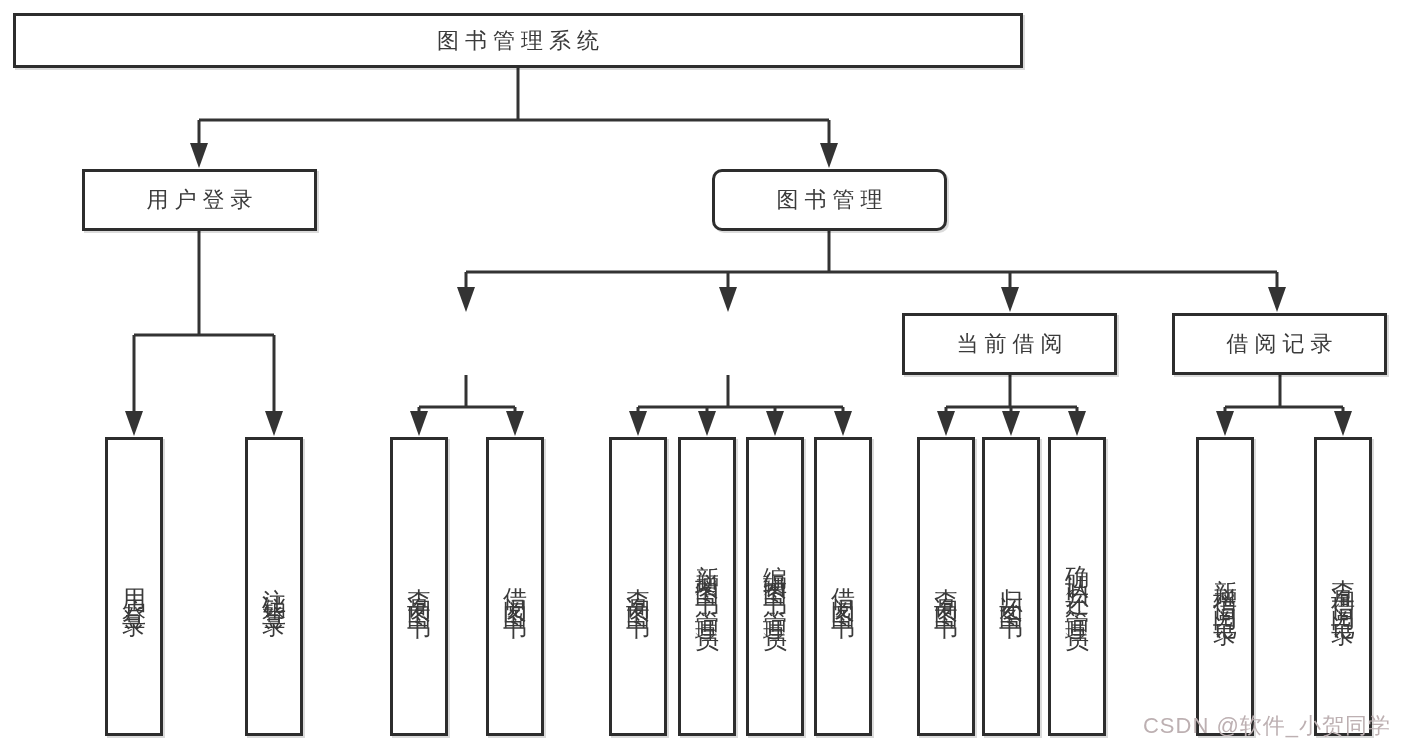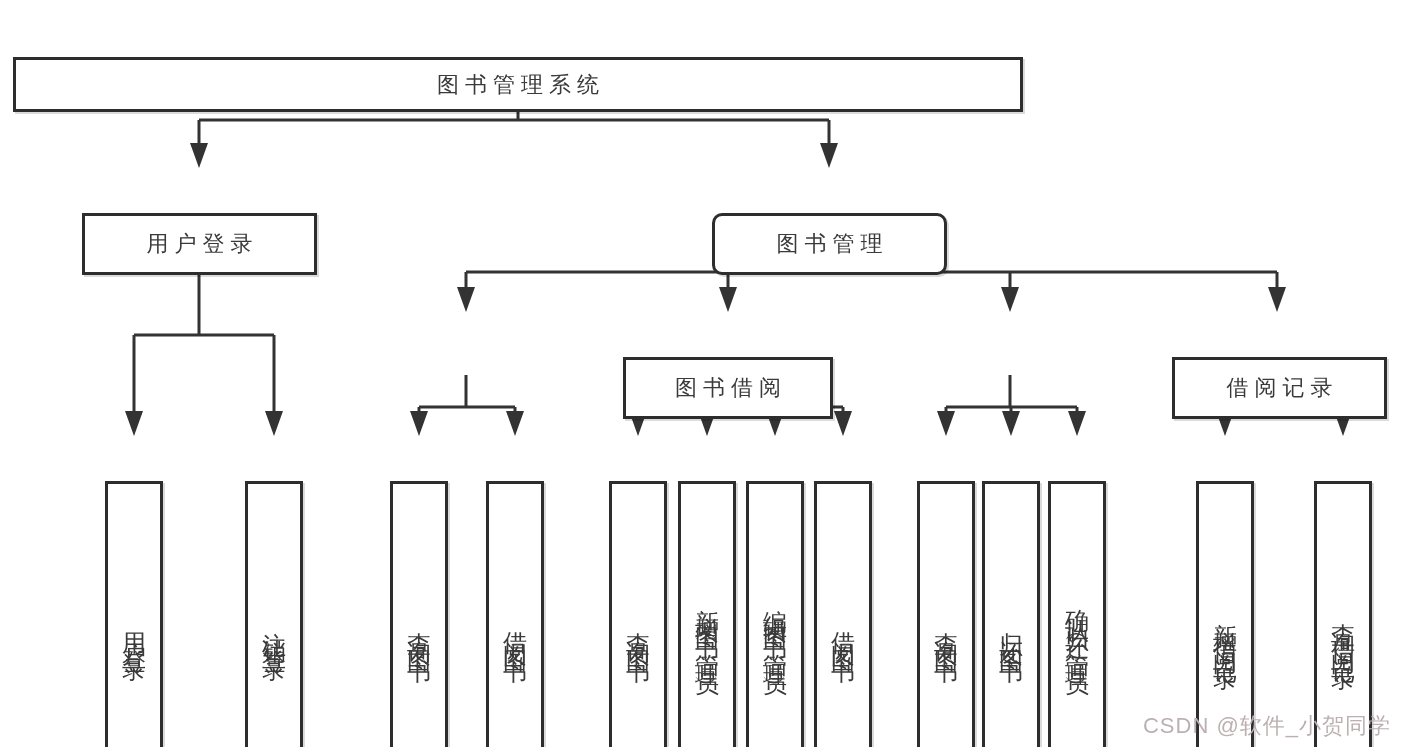--- a/index.html
+++ b/index.html
@@ -24,21 +24,20 @@
   .node {
     position: absolute;
     background: #ffffff;
     border: 3px solid #2d2d2d;
     box-sizing: border-box;
     box-shadow: 2px 2px 0 rgba(0,0,0,0.14);
     display: flex;
     align-items: center;
     justify-content: center;
     color: #3a3a3a;
-    margin-top: 44px;
   }
   .node-h {
     font-size: 22px;
     letter-spacing: 6px;
     text-indent: 6px;
     white-space: nowrap;
   }
   .node-v {
     font-size: 24px;
   }
@@ -161,21 +160,21 @@
       <polygon points="1216,411 1234,411 1225,436"></polygon>
       <polygon points="1334,411 1352,411 1343,436"></polygon>
     </g>
   </svg>
 
   <div id="n-root" class="node node-h">图书管理系统</div>
 
   <div id="n-user" class="node node-h">用户登录</div>
   <div id="n-mgmt" class="node node-h">图书管理</div>
 
-  <div id="n-bb" class="node node-h">图书借阅</div>
+  <div id="n-cb" class="node node-h">当前借阅</div>
   <div id="n-br" class="node node-h">借阅记录</div>
 
   <div id="l-login" class="node node-v leaf">
     <span class="vtext">用户登录</span>
   </div>
   <div id="l-logout" class="node node-v leaf">
     <span class="vtext">注销登录</span>
   </div>
 
   <div id="l-rec-q" class="node node-v leaf">

